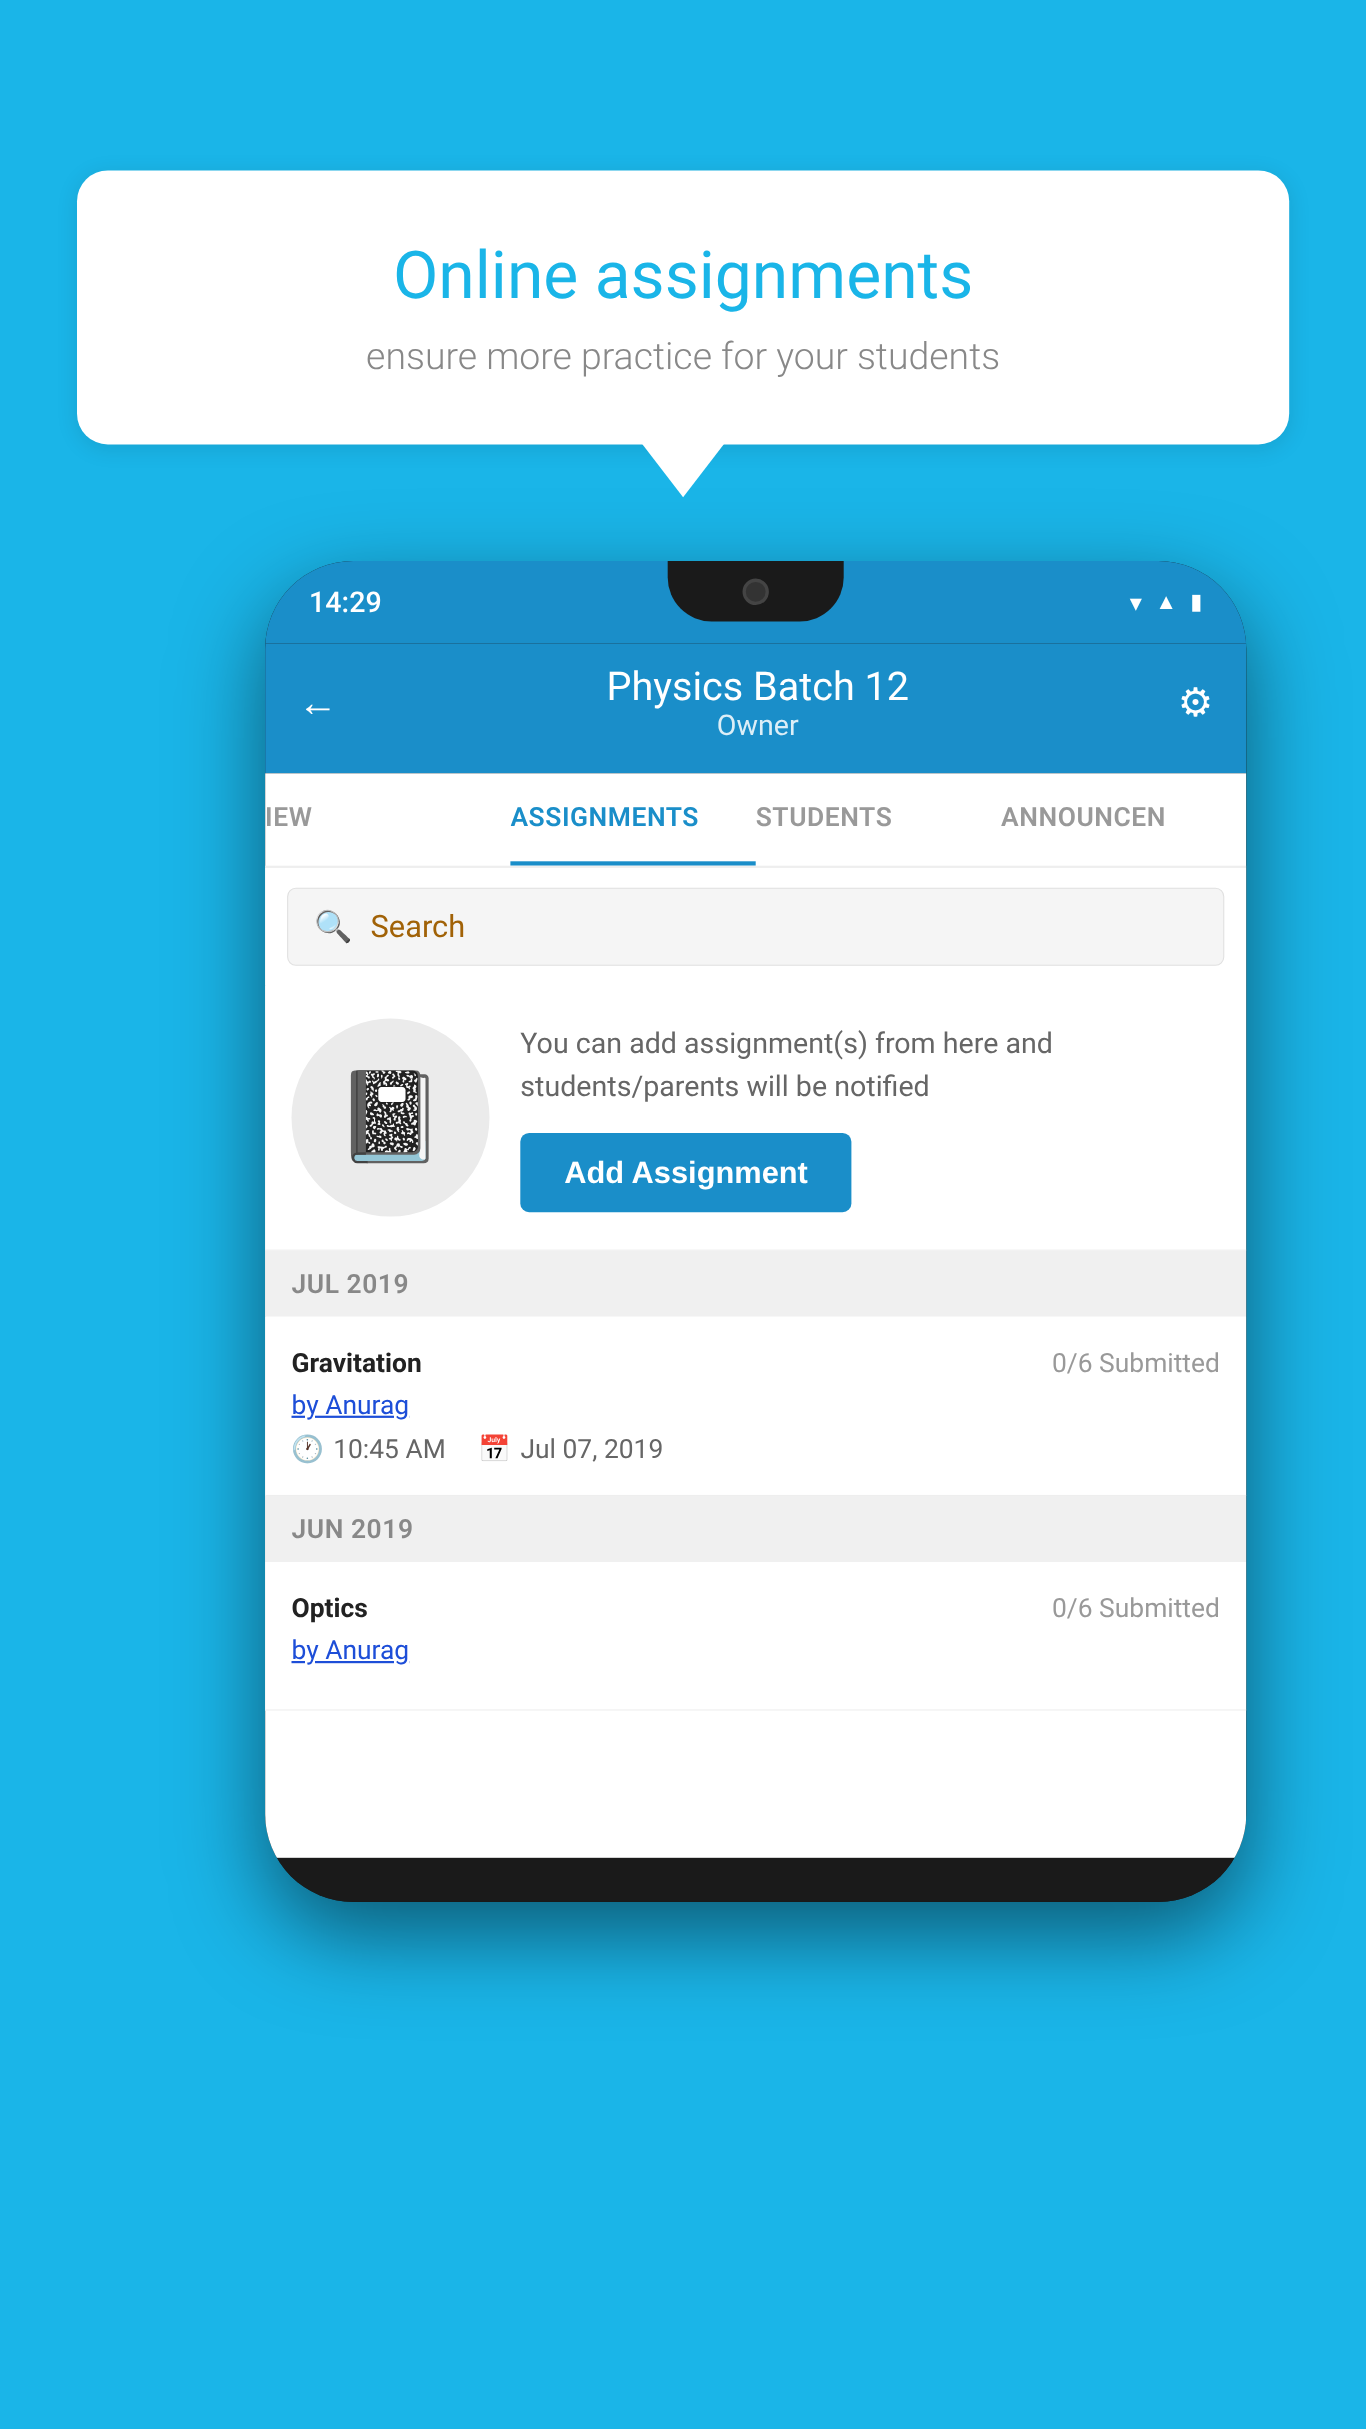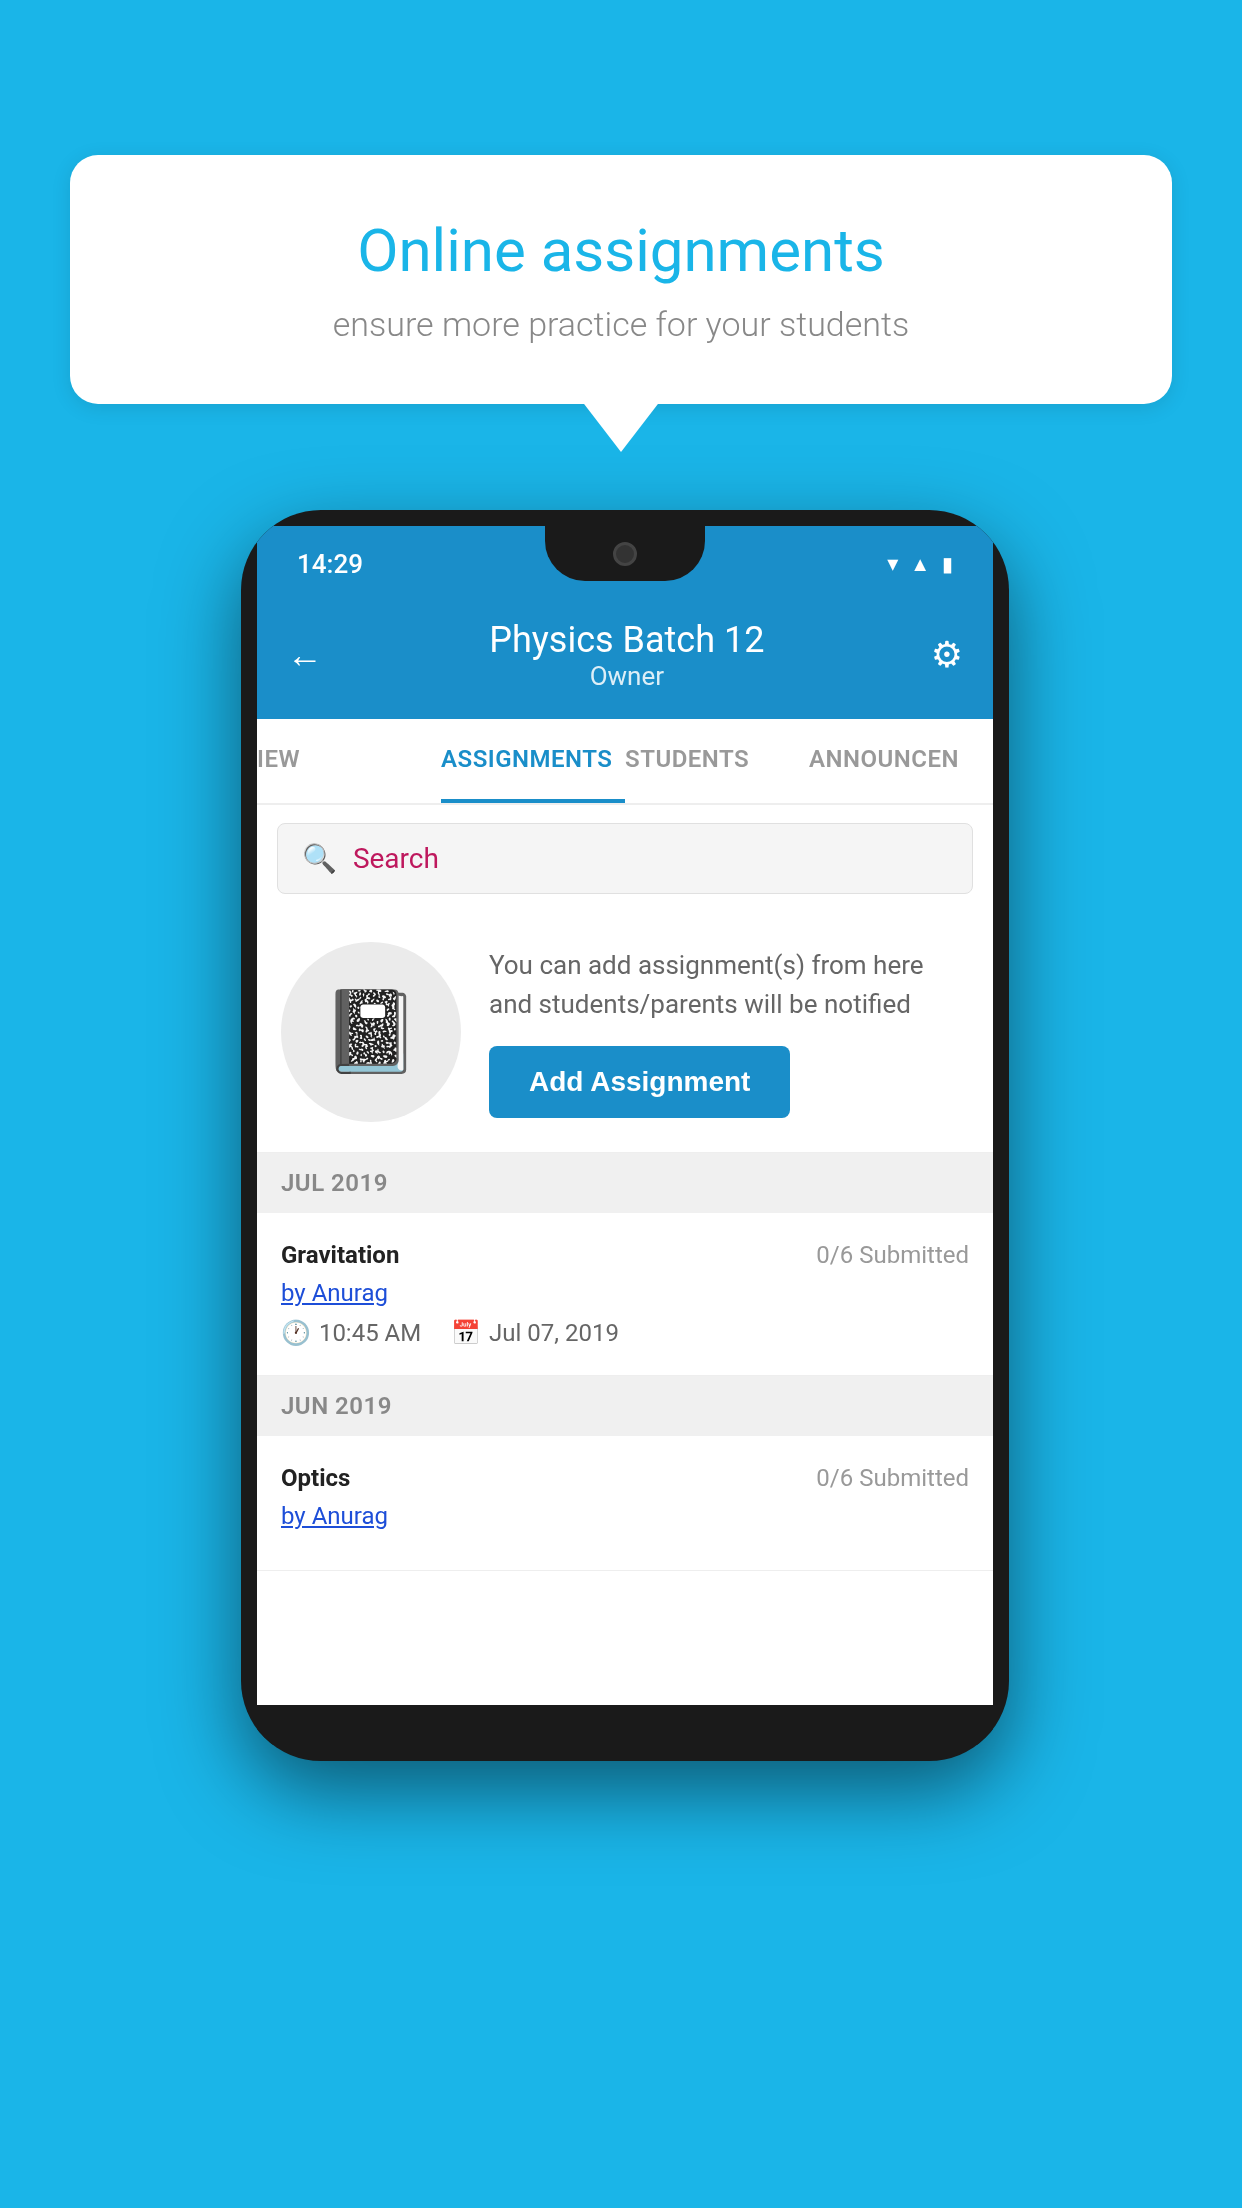--- a/index.html
+++ b/index.html
@@ -63,24 +63,24 @@
     
     .phone-wrapper {
       position: absolute;
       top: 510px;
       left: 50%;
       transform: translateX(-50%);
       width: 760px;
     }
 
     .phone {
-      width: 768px;
+      width: 892px;
       background: #1a1a1a;
       border-radius: 80px;
-      padding: 16px;
+      padding: 0;
       position: relative;
       box-shadow: 0 30px 80px rgba(0,0,0,0.5);
       overflow: hidden;
     }
 
     
     .phone-top-bar {
       background: #1a8ec9;
       height: 75px;
       display: flex;
@@ -212,21 +212,21 @@
       border: 1px solid #e0e0e0;
     }
 
     .search-icon {
       color: #aaa;
       font-size: 28px;
       margin-right: 16px;
     }
 
     .search-text {
-      color: #be185d;
+      color: #a16207;
       font-size: 28px;
     }
 
     
     .promo-section {
       background: white;
       padding: 30px 24px;
       display: flex;
       align-items: center;
       gap: 28px;

